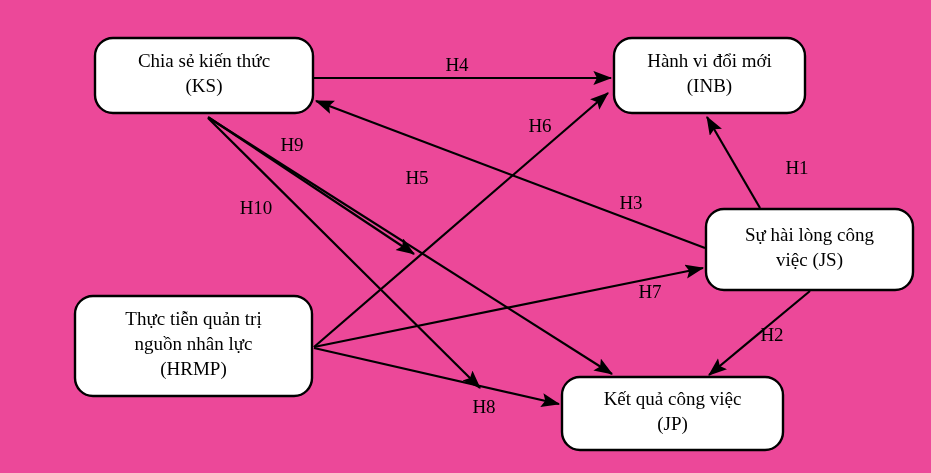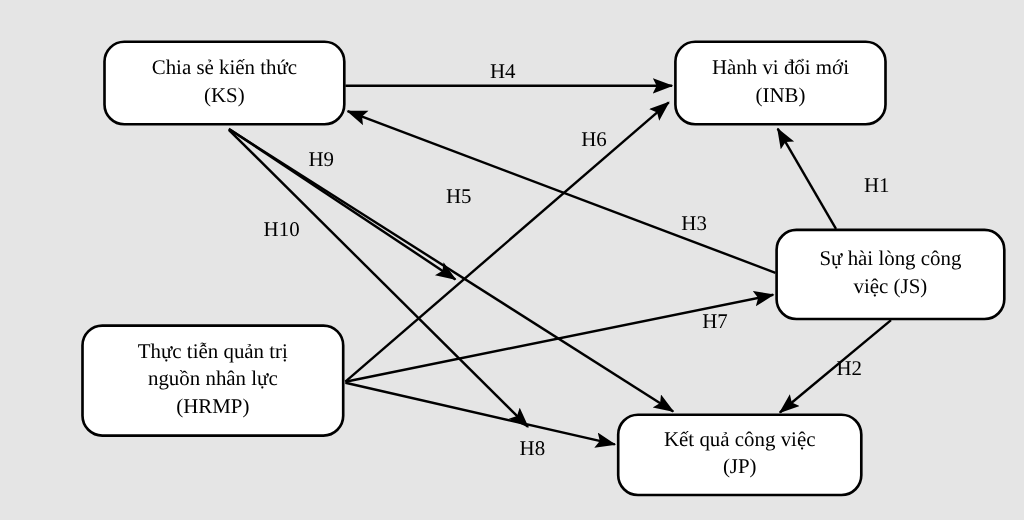--- a/index.html
+++ b/index.html
@@ -7,21 +7,21 @@
     padding: 0;
     background: #ffffff;
   }
   body {
     font-family: "Liberation Serif", "DejaVu Serif", serif;
   }
   #canvas {
     position: relative;
     width: 931px;
     height: 473px;
-    background: #e5e5e5;
+    background: #ec4899;
     overflow: hidden;
   }
   #diagram-svg {
     position: absolute;
     left: 0;
     top: 0;
     width: 931px;
     height: 473px;
   }
   .node-box {

